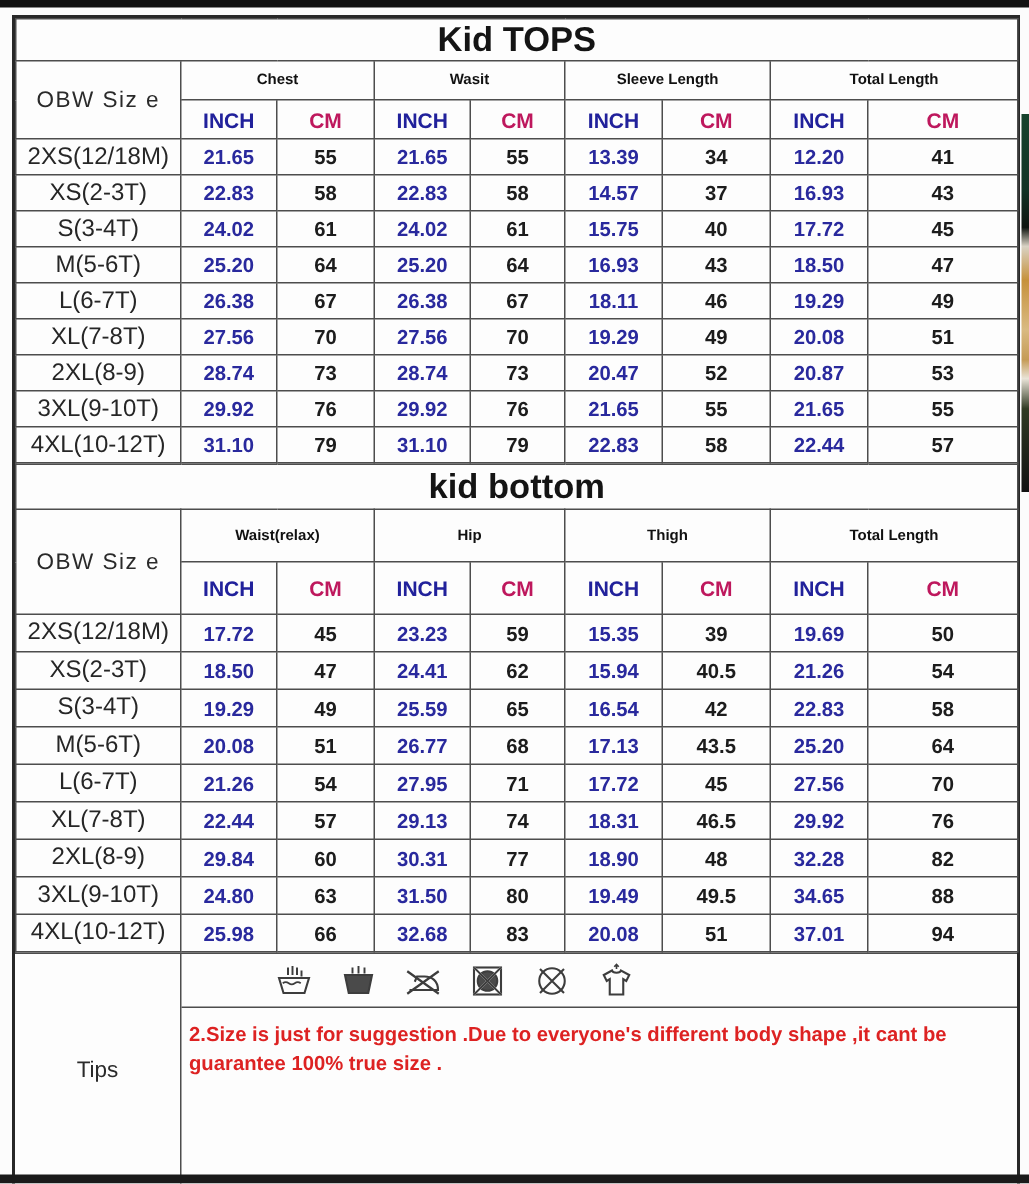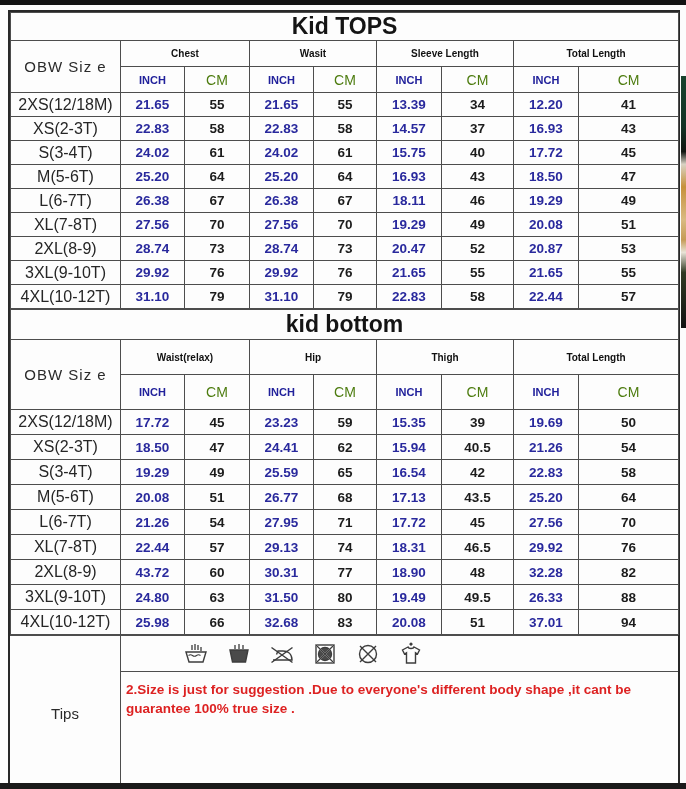--- a/index.html
+++ b/index.html
@@ -27,22 +27,22 @@
   .t0 .title-cell{height:27px;font-size:23px;}
   .t1 .title-cell{height:29px;font-size:23px;}
   .size-head{font-size:15px;color:#2a2a2a;letter-spacing:1px;}
   .group-cell{font-weight:bold;font-size:10px;color:#111;}
   .t0 .group-row td{height:25px;}
   .t0 .unit-row td{height:25px;}
   .t0 .data-row td{height:23px;}
   .t1 .group-row td{height:34px;}
   .t1 .unit-row td{height:34px;}
   .t1 .data-row td{height:24px;}
-  .unit-inch{font-weight:bold;font-size:11px;color:#21219b;}
-  .unit-cm{font-weight:normal;font-size:14px;color:#4d7c0f;}
+  .unit-inch{font-weight:bold;font-size:14px;color:#21219b;}
+  .unit-cm{font-weight:bold;font-size:14px;color:#be185d;}
   .size-cell{font-size:16px;color:#262626;}
   .val-inch{font-weight:bold;font-size:13.5px;color:#29299d;}
   .val-cm{font-weight:bold;font-size:13.5px;color:#1c1c1c;}
   .tips{display:flex;border-top:1px solid #4d4d4d;}
   .tips-label{
     width:110px;flex:0 0 110px;border-right:1px solid #4d4d4d;
     display:flex;align-items:center;justify-content:center;
     font-size:15px;color:#2a2a2a;
   }
   .tips-right{flex:1;min-width:0;}
@@ -292,38 +292,38 @@
           <td class="val-cm">57</td>
           <td class="val-inch">29.13</td>
           <td class="val-cm">74</td>
           <td class="val-inch">18.31</td>
           <td class="val-cm">46.5</td>
           <td class="val-inch">29.92</td>
           <td class="val-cm">76</td>
         </tr>
         <tr class="data-row">
           <td class="size-cell">2XL(8-9)</td>
-          <td class="val-inch">43.72</td>
+          <td class="val-inch">29.84</td>
           <td class="val-cm">60</td>
           <td class="val-inch">30.31</td>
           <td class="val-cm">77</td>
           <td class="val-inch">18.90</td>
           <td class="val-cm">48</td>
           <td class="val-inch">32.28</td>
           <td class="val-cm">82</td>
         </tr>
         <tr class="data-row">
           <td class="size-cell">3XL(9-10T)</td>
           <td class="val-inch">24.80</td>
           <td class="val-cm">63</td>
           <td class="val-inch">31.50</td>
           <td class="val-cm">80</td>
           <td class="val-inch">19.49</td>
           <td class="val-cm">49.5</td>
-          <td class="val-inch">26.33</td>
+          <td class="val-inch">34.65</td>
           <td class="val-cm">88</td>
         </tr>
         <tr class="data-row">
           <td class="size-cell">4XL(10-12T)</td>
           <td class="val-inch">25.98</td>
           <td class="val-cm">66</td>
           <td class="val-inch">32.68</td>
           <td class="val-cm">83</td>
           <td class="val-inch">20.08</td>
           <td class="val-cm">51</td>

